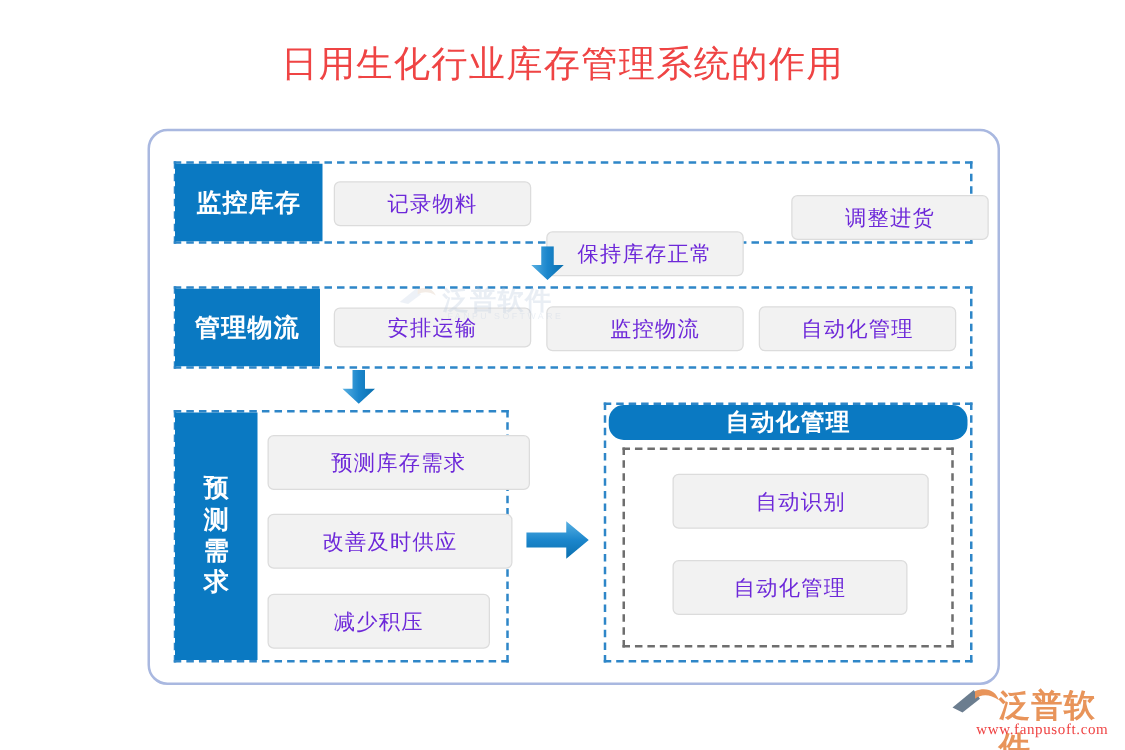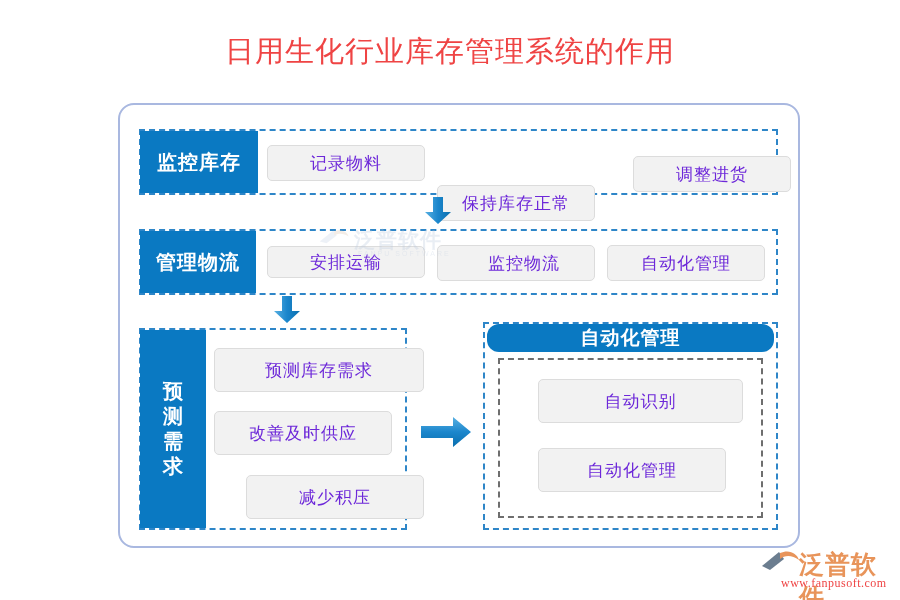--- a/index.html
+++ b/index.html
@@ -205,22 +205,22 @@
 <div class="dash-box" style="left:139px;top:328px;width:268px;height:202px;"></div>
 
 <div class="cat-label vert" style="left:140px;top:330px;width:66px;height:198px;flex-direction:column;">
   <span>预</span>
   <span>测</span>
   <span>需</span>
   <span>求</span>
 </div>
 
 <div class="chip" style="left:214px;top:348px;width:210px;height:44px;">预测库存需求</div>
-<div class="chip" style="left:214px;top:411px;width:178px;height:44px;">改善及时供应</div>
-<div class="chip" style="left:214px;top:475px;width:178px;height:44px;margin-left:32px;">减少积压</div>
+<div class="chip" style="left:214px;top:411px;width:196px;height:44px;">改善及时供应</div>
+<div class="chip" style="left:214px;top:475px;width:178px;height:44px;">减少积压</div>
 
 <svg class="arrow" style="left:421px;top:414px;width:52px;height:36px;" viewBox="0 0 52 36">
   <defs>
     <linearGradient id="grt1" x1="0" y1="0" x2="0" y2="1">
       <stop offset="0%" stop-color="#58b0e2"></stop>
       <stop offset="50%" stop-color="#1b86cc"></stop>
       <stop offset="100%" stop-color="#0a6fae"></stop>
     </linearGradient>
   </defs>
   <path d="M0 12 H32 V3 L50 18 L32 33 V24 H0 Z" fill="url(#grt1)"></path>

